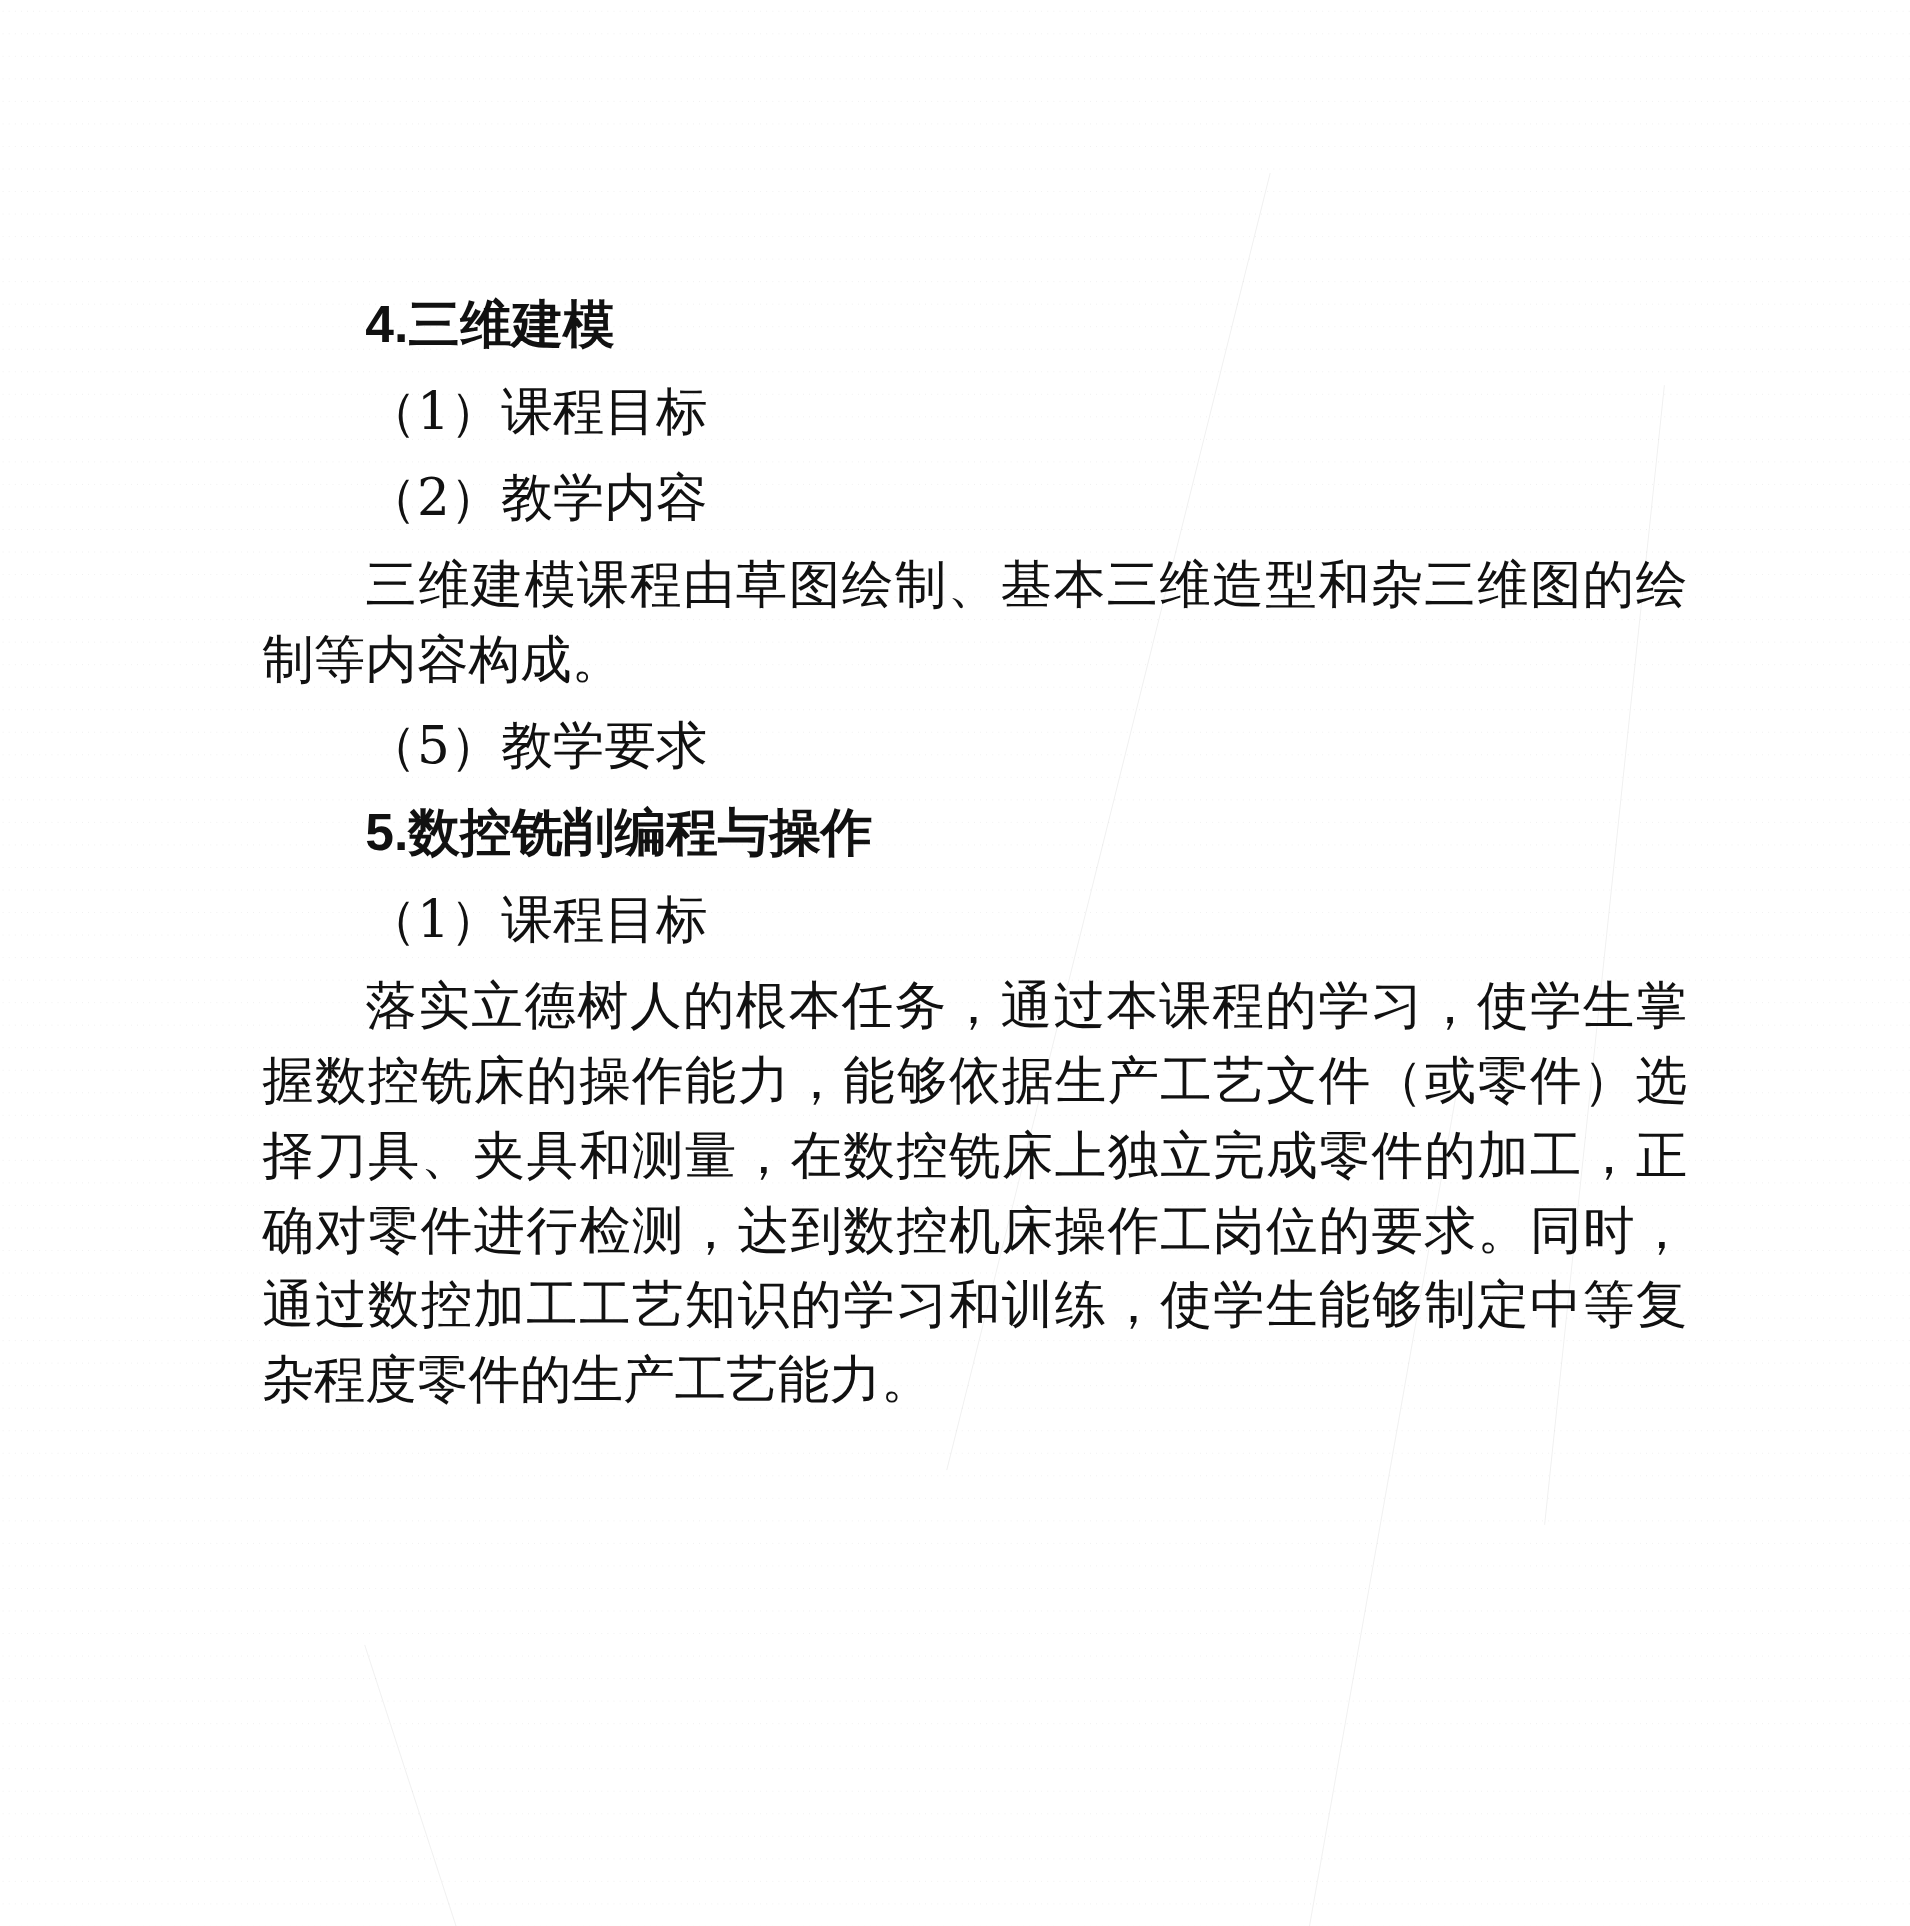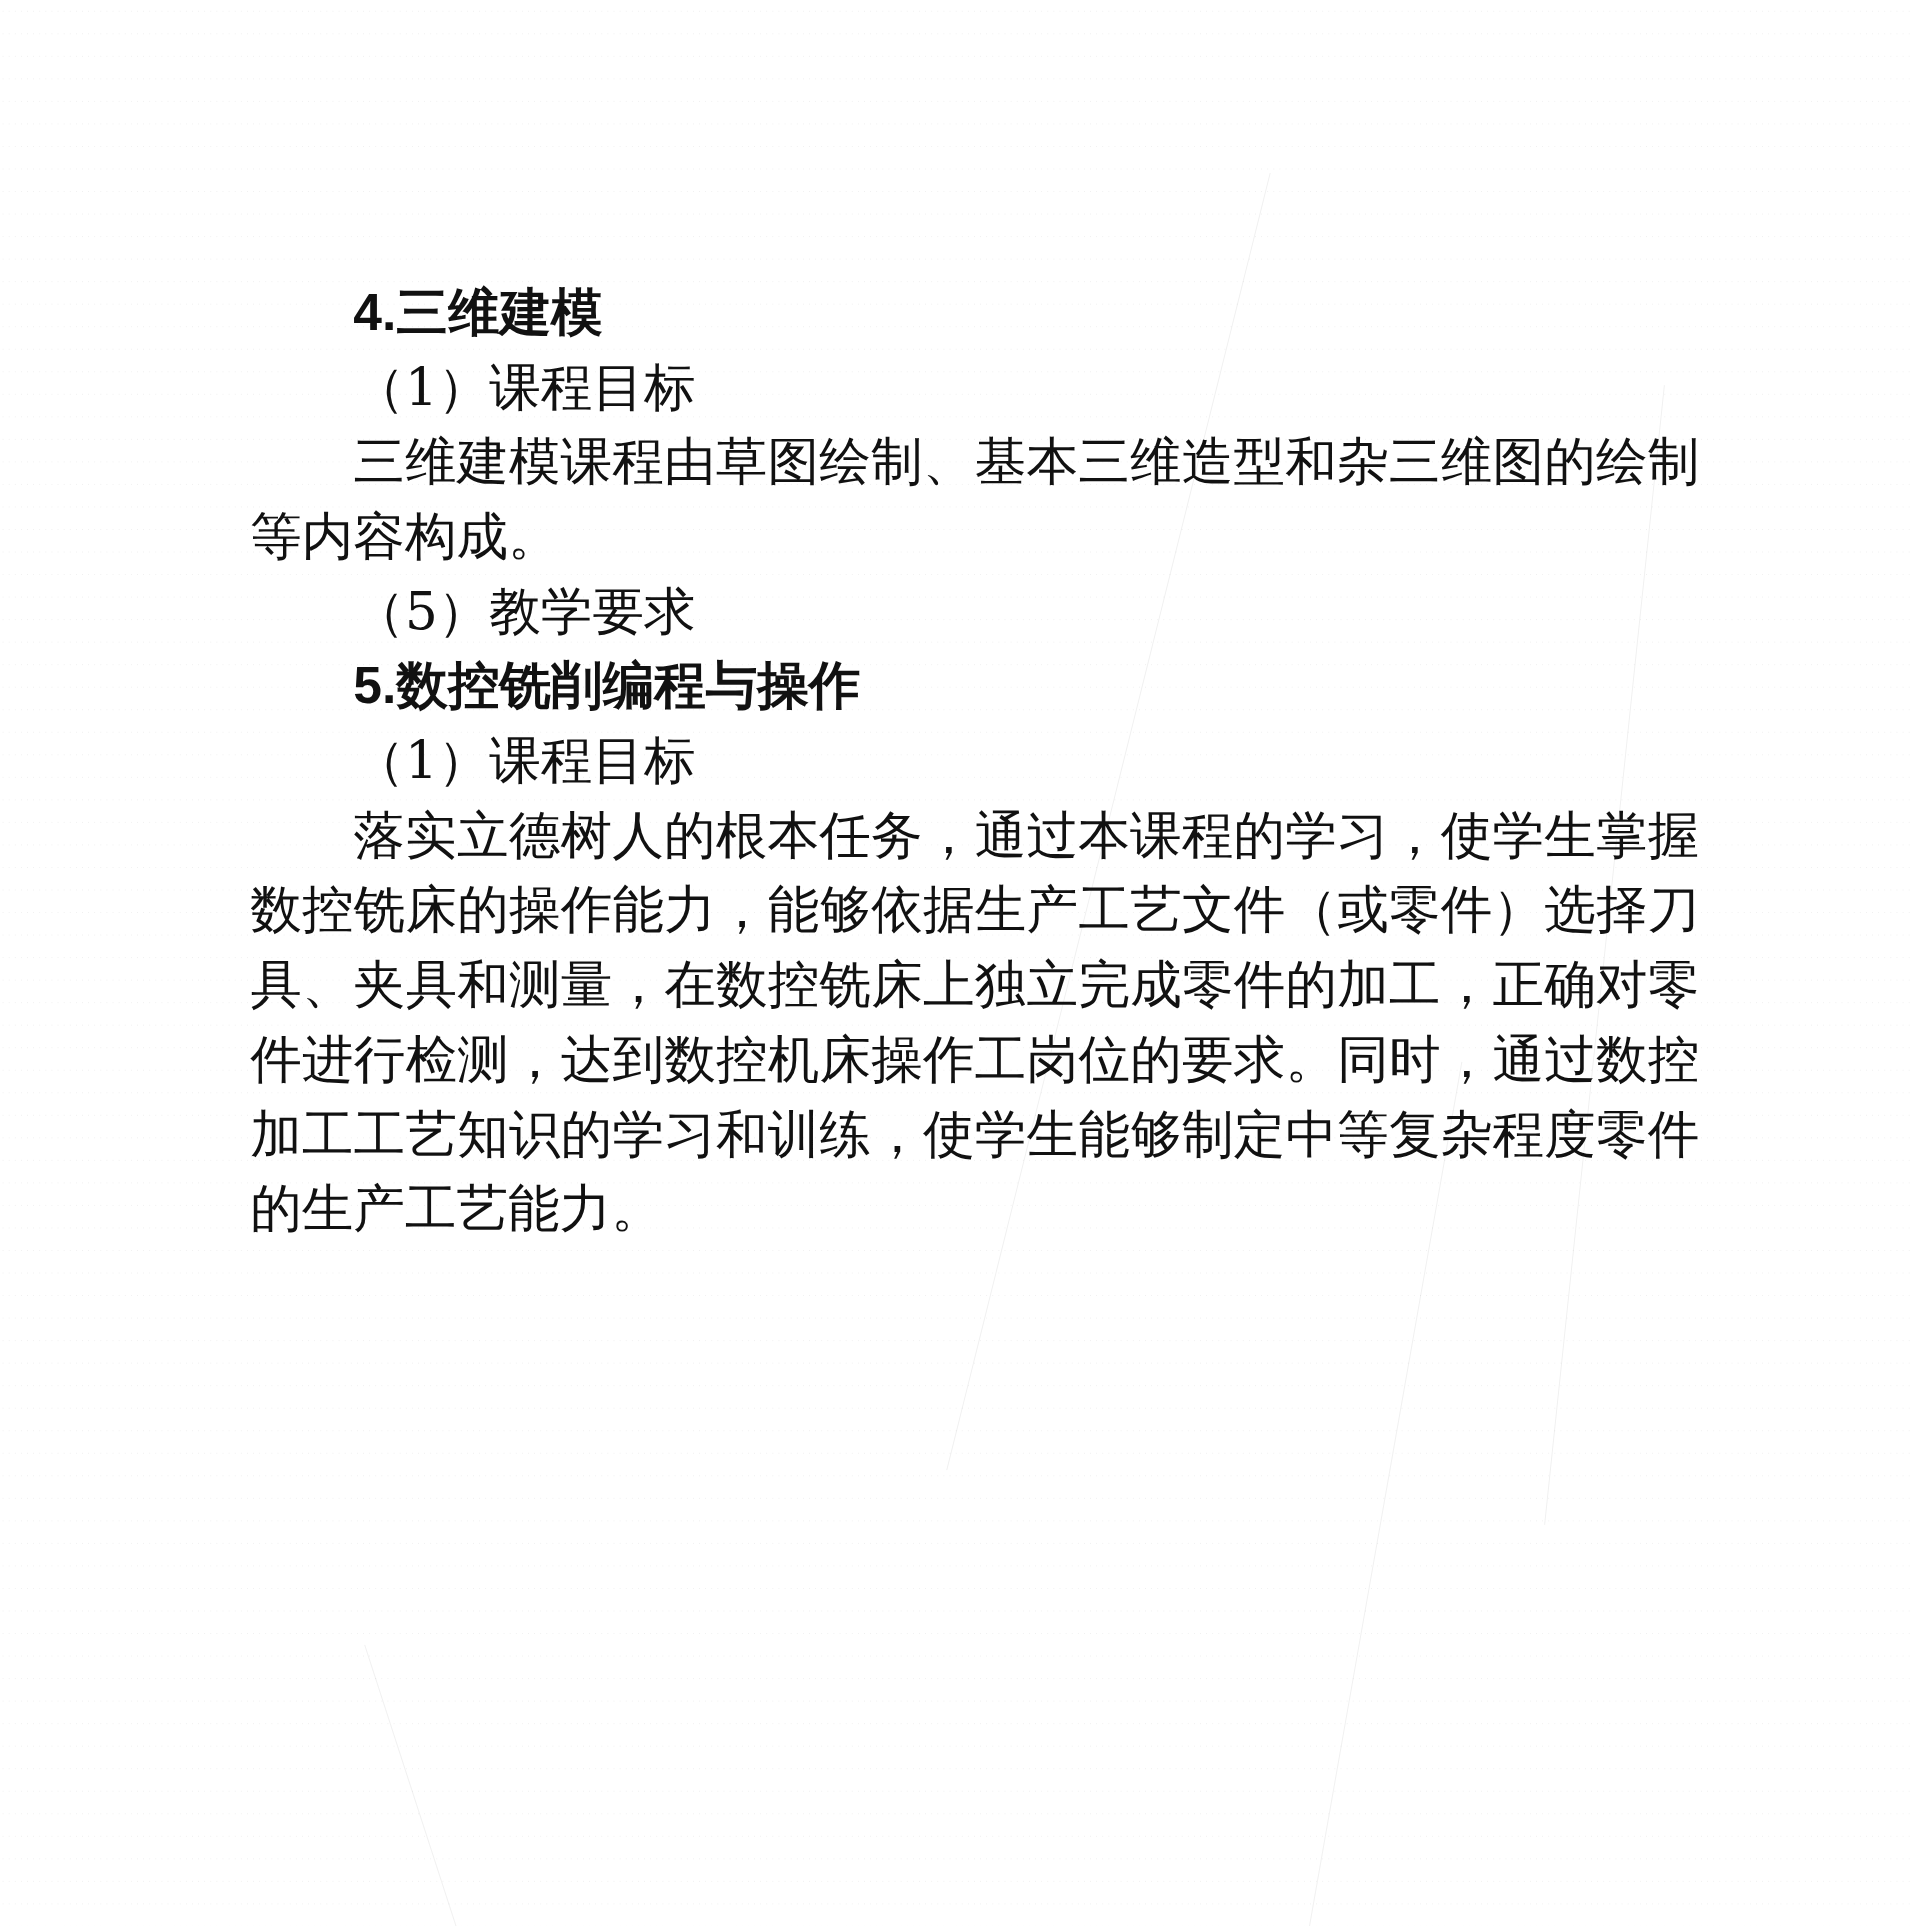--- a/index.html
+++ b/index.html
@@ -40,21 +40,21 @@
     position: absolute;
     left: 13.1vw;
     top: 14.39vw;
     width: 28.1em;
     font-size: 2.70vw;
     line-height: 3.911vw;
     text-align: justify;
     letter-spacing: 0;
   }
   .content p {
-    margin: 0;
+    margin: 12px;
     padding: 0;
     text-indent: 2em;
   }
   .heading {
     font-family: "Liberation Sans", sans-serif;
     font-weight: 700;
   }
 </style>
 </head>
 <body>
@@ -63,20 +63,21 @@
 
   <div class="scan-texture"></div>
   <div class="artifact a1"></div>
   <div class="artifact a2"></div>
   <div class="artifact a3"></div>
   <div class="artifact a4"></div>
 
   <div class="content">
     <p class="heading">4.三维建模</p>
     <p class="subhead">（1）课程目标</p>
+    <p class="subhead">（2）教学内容</p>
     <p class="para">三维建模课程由草图绘制、基本三维造型和杂三维图的绘制等内容构成。</p>
     <p class="subhead">（5）教学要求</p>
     <p class="heading">5.数控铣削编程与操作</p>
     <p class="subhead">（1）课程目标</p>
     <p class="para">落实立德树人的根本任务，通过本课程的学习，使学生掌握数控铣床的操作能力，能够依据生产工艺文件（或零件）选择刀具、夹具和测量，在数控铣床上独立完成零件的加工，正确对零件进行检测，达到数控机床操作工岗位的要求。同时，通过数控加工工艺知识的学习和训练，使学生能够制定中等复杂程度零件的生产工艺能力。</p>
 
   </div>
 
 </div>
 

